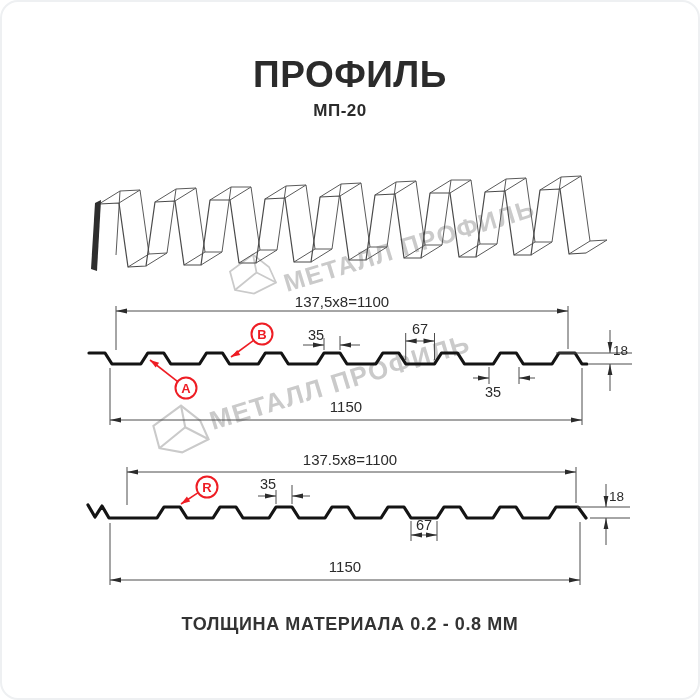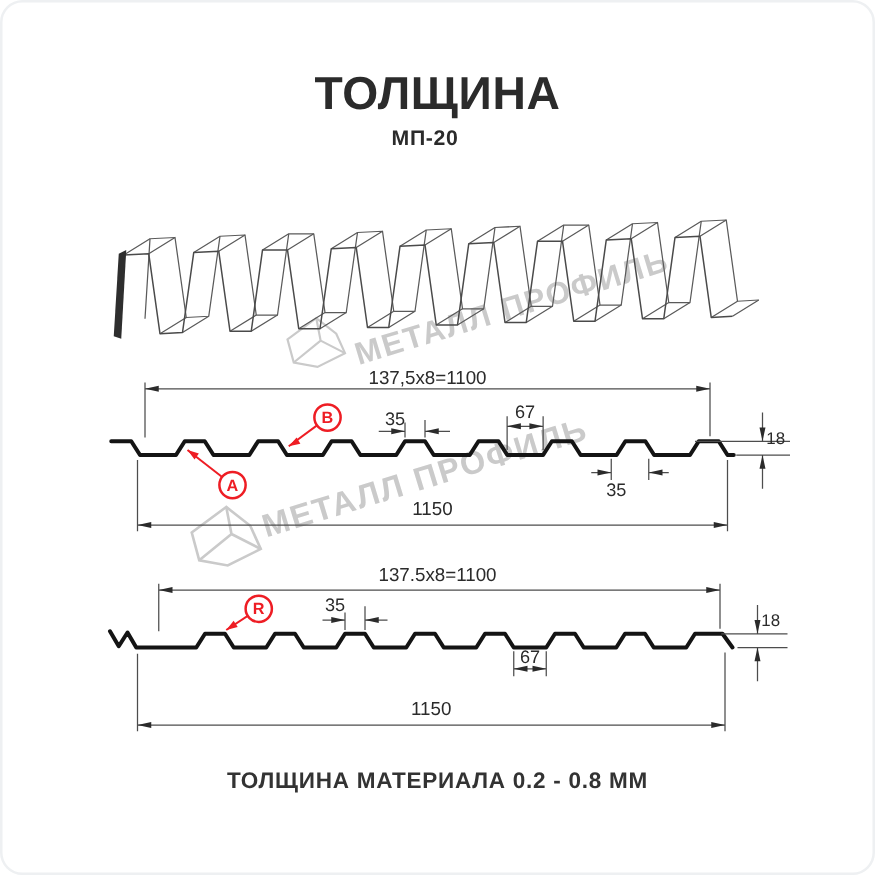--- a/index.html
+++ b/index.html
@@ -21,21 +21,21 @@
   .profile{stroke:#141414;stroke-width:3.2;fill:none;stroke-linejoin:round;stroke-linecap:round;}
   .wire{stroke:#4a4a4a;stroke-width:1.2;fill:none;stroke-linejoin:round;}
   .wire2{stroke:#5a5a5a;stroke-width:1;fill:none;stroke-linejoin:round;}
   .red-line{stroke:#ee1d24;stroke-width:1.6;fill:none;}
   .red-circ{stroke:#ee1d24;stroke-width:2;fill:none;}
 </style>
 </head>
 <body>
 
 <div class="frame"></div>
-<div class="title">ТОЛЩИНА</div>
+<div class="title">ПРОФИЛЬ</div>
 <div class="subtitle">МП-20</div>
 
 <svg width="700" height="700" viewBox="0 0 700 700">
 
   <g>
     <g transform="translate(228,254) scale(0.5)">
       <path d="M50,1 L4,35 L14,72 L52,79 L96,57 L82,26 Z" fill="none" stroke="#cacaca" stroke-width="3.5"></path>
       <path d="M50,1 L57,37 L96,57 M57,37 L14,72" fill="none" stroke="#cacaca" stroke-width="3.5"></path>
     </g>
     <text class="wm-txt" transform="translate(287,292) rotate(-17)" font-size="25">МЕТАЛЛ ПРОФИЛЬ</text>

